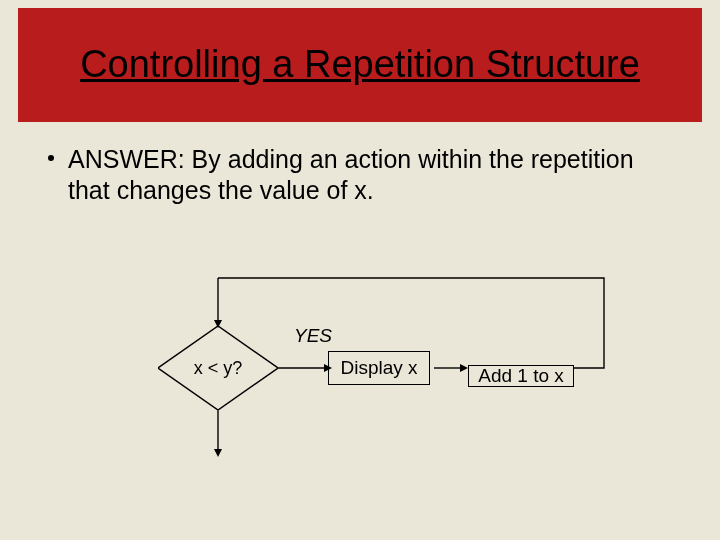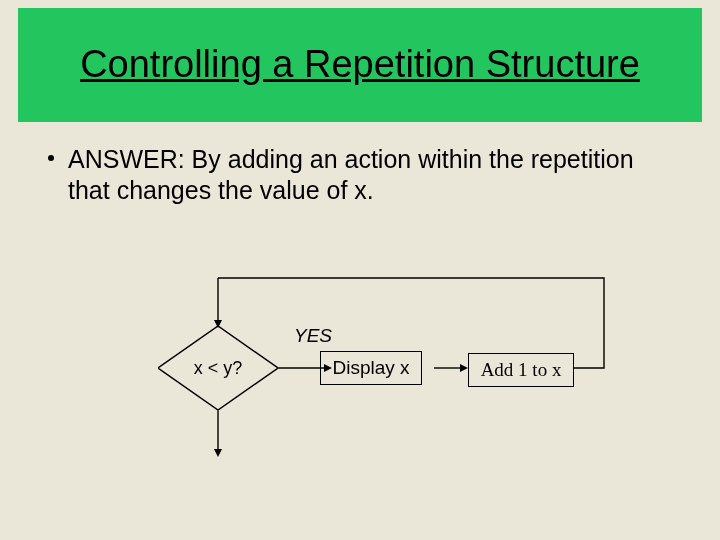--- a/index.html
+++ b/index.html
@@ -5,21 +5,21 @@
   * { margin: 0; padding: 0; box-sizing: border-box; }
   body {
     width: 720px;
     height: 540px;
     background: #eae6d8;
     font-family: Arial, Helvetica, sans-serif;
     position: relative;
     overflow: hidden;
   }
   .title-bar {
-    background: #22c55e;
+    background: #b91c1c;
     margin: 8px 18px 0 18px;
     height: 114px;
     display: flex;
     align-items: center;
     justify-content: center;
     text-align: center;
   }
   .title-text {
     font-size: 38px;
     color: #000;
@@ -74,31 +74,30 @@
     position: absolute;
     border: 1.5px solid #000;
     background: transparent;
     display: flex;
     align-items: center;
     justify-content: center;
     font-size: 19px;
     color: #000;
   }
   .rect-display {
-    left: 320px;
+    left: 328px;
     top: 351px;
     width: 102px;
     height: 34px;
   }
   .rect-add {
     left: 468px;
-    top: 353px;
+    top: 365px;
     width: 106px;
-    height: 34px;
-    font-family: Liberation Serif, serif;
+    height: 22px;
   }
   .yes-label {
     position: absolute;
     left: 294px;
     top: 325px;
     font-size: 19px;
     color: #000;
     font-style: italic;
   }
   .arrow-line { stroke: #000; stroke-width: 1.4; fill: none; }

